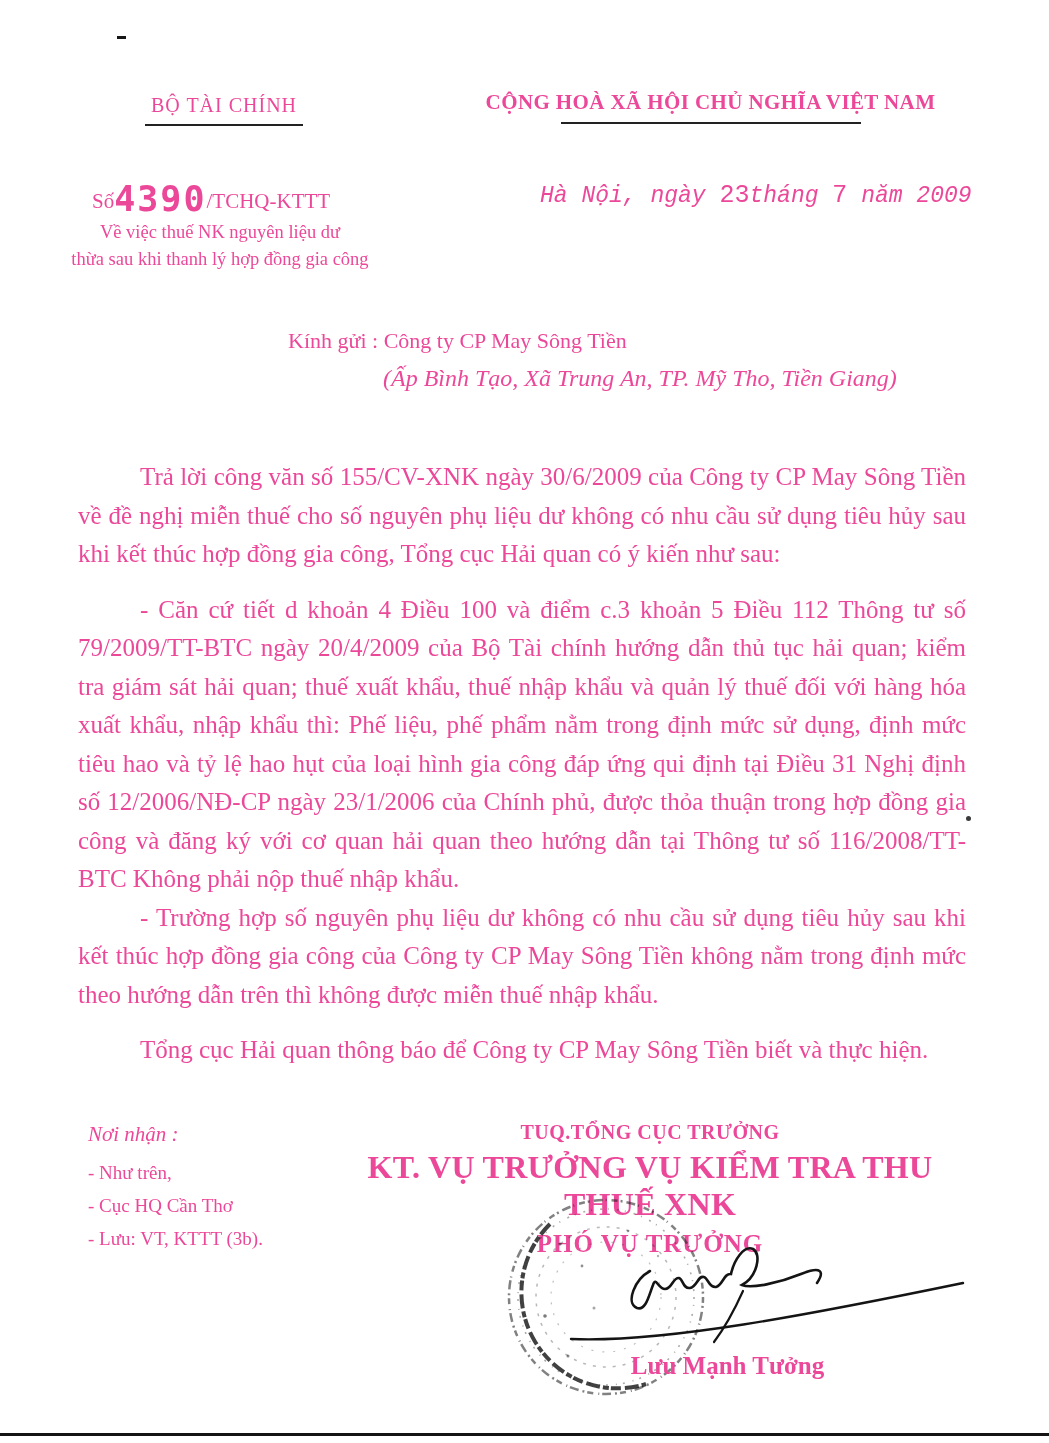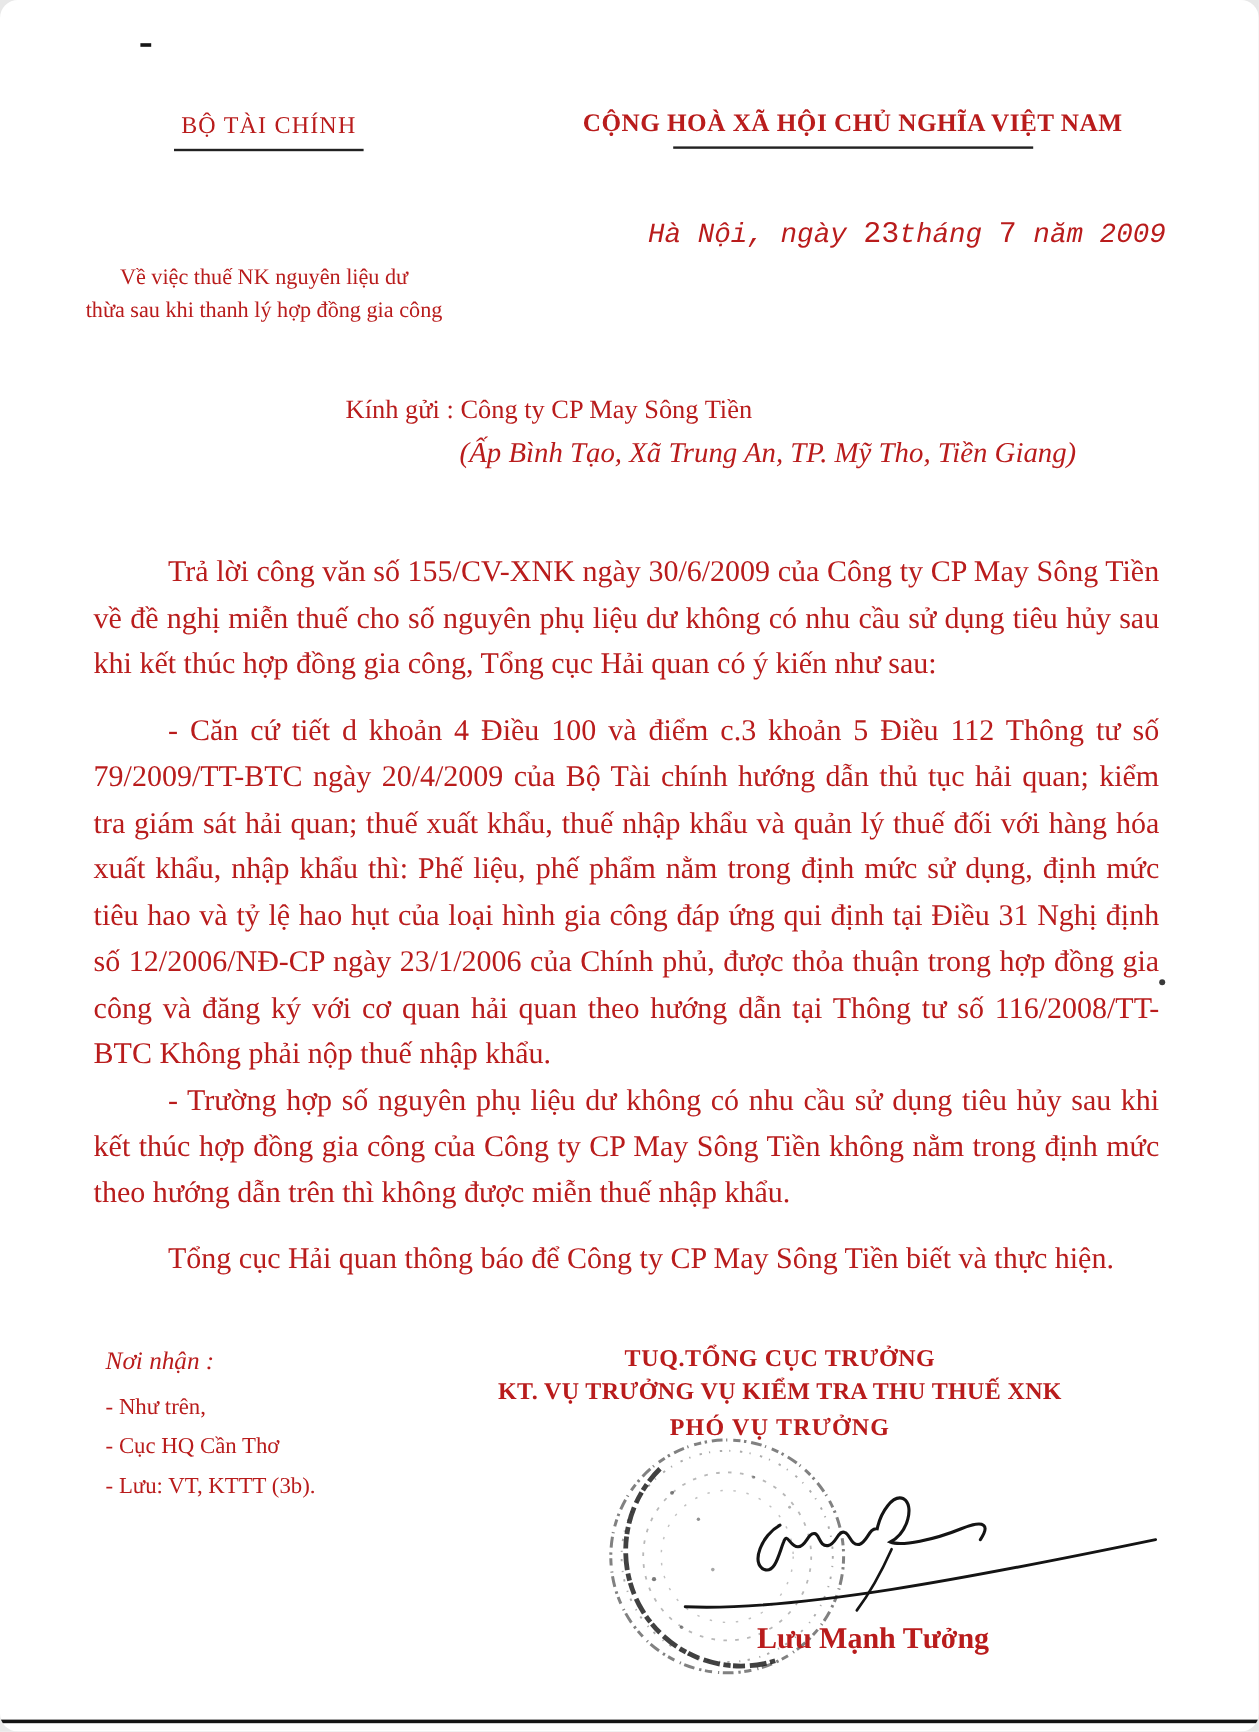--- a/index.html
+++ b/index.html
@@ -2,23 +2,22 @@
 <html><head>
 <meta charset="utf-8">
 <style>
   html,body{margin:0;padding:0;background:#e8e8e8;}
   .page{
     position:relative;
     width:1049px;height:1443px;
     margin:0 auto;
     background:#ffffff;
     font-family:"Liberation Serif","DejaVu Serif",serif;
-    color:#b91c1c;
+    color:#ec4899;
     overflow:hidden;
-    border-radius:15px;
   }
   .abs{position:absolute;}
   .center{text-align:center;}
   .scan-dash{background:#161616;}
   
   .hdr-left{left:58px;top:94px;width:332px;}
   .hdr-left .l1{font-size:20px;letter-spacing:1px;}
   .hdr-left .l2{font-size:21px;font-weight:bold;letter-spacing:.5px;margin-top:5px;}
   .hdr-rule{border-top:2px solid #222;margin:7px auto 0;}
   .hdr-left .hdr-rule{width:158px;}
@@ -42,22 +41,22 @@
   .body-text{left:78px;top:458px;width:888px;font-size:25px;line-height:38.5px;
              text-align:justify;}
   .body-text p{margin:0;text-indent:62px;}
   .body-text p.gap{margin-top:17px;}
   
   .noi-nhan{left:88px;top:1122px;width:300px;}
   .noi-nhan .title{font-size:21px;font-weight:normal;font-style:italic;}
   .noi-nhan .items{font-size:19px;line-height:33px;margin-top:9px;}
   .sig-block{left:335px;top:1121px;width:630px;font-weight:bold;}
   .sig-block .a1{font-size:20px;letter-spacing:.5px;}
-  .sig-block .a2{font-size:20px;margin-top:5px;letter-spacing:.3px;}
-  .sig-block .a3{font-size:20px;margin-top:7px;letter-spacing:1px;}
+  .sig-block .a2{font-size:32px;margin-top:5px;letter-spacing:.3px;}
+  .sig-block .a3{font-size:25px;margin-top:7px;letter-spacing:1px;}
   .signer{left:595px;top:1352px;width:265px;font-size:25px;font-weight:bold;text-align:center;}
   .bottom-rule{left:0;top:1433px;width:1049px;height:3px;background:#141414;}
   .dot-artifact{border-radius:50%;background:#3a3a3a;}
 </style>
 </head>
 <body>
 
 <div class="page">
 
   <div class="abs scan-dash" style="left:117px;top:36px;width:9px;height:3px;"></div>
@@ -66,20 +65,23 @@
   <div class="abs hdr-left center">
     <div class="l1">BỘ TÀI CHÍNH</div>
     <div class="hdr-rule"></div>
   </div>
 
   <div class="abs hdr-right center">
     <div class="l1">CỘNG HOÀ XÃ HỘI CHỦ NGHĨA VIỆT NAM</div>
     <div class="hdr-rule"></div>
   </div>
 
+  <div class="abs so-line">
+    <span>Số</span><span class="so-number">4390</span><span>/TCHQ-KTTT</span>
+  </div>
 
   <div class="abs subject center">
     <div>Về việc thuế NK nguyên liệu dư</div>
     <div>thừa sau khi thanh lý hợp đồng gia công</div>
   </div>
 
   <div class="abs dateline">
     <span>Hà Nội, ngày</span>
     <span class="date-digit">23</span><span>tháng</span>
     <span class="date-digit">7</span>

